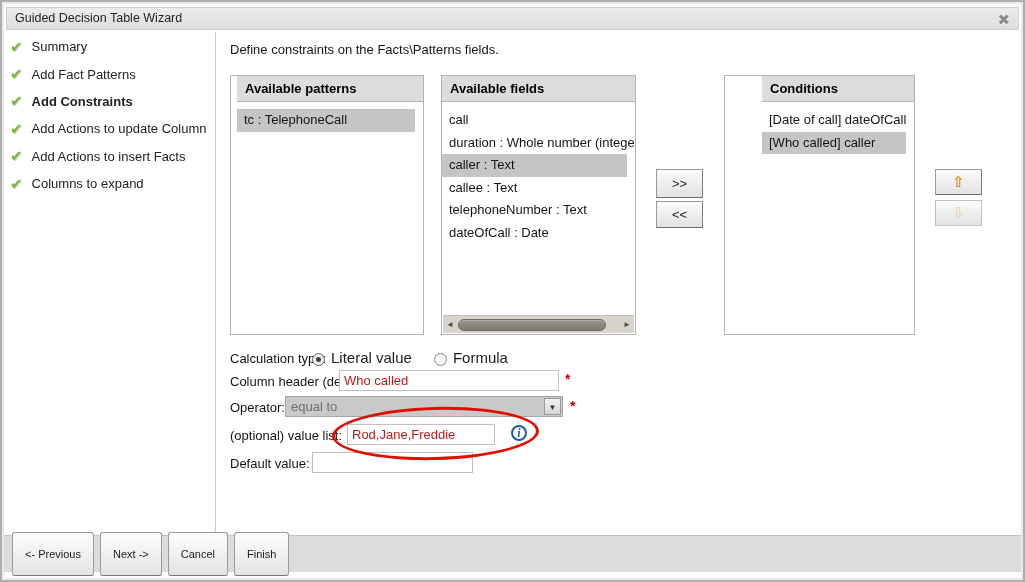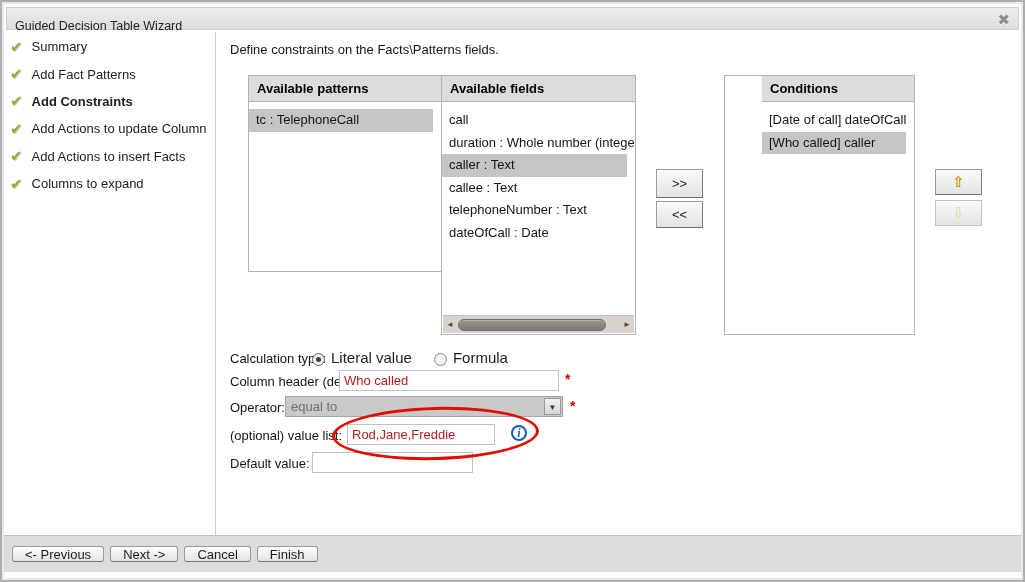--- a/index.html
+++ b/index.html
@@ -11,38 +11,38 @@
     border:2px solid #aeaeae; box-shadow: inset 0 0 0 2px #e9e9e9;
     overflow:hidden;
   }
 
   
   .titlebar {
     position:absolute; left:4px; top:5px; width:1013px; height:23px;
     background:linear-gradient(#ececec,#dddddd);
     border:1px solid #cfcfcf;
   }
-  .titlebar .title { position:absolute; left:8px; top:8px; line-height:21px; font-size:12.5px; color:#1f1f1f; }
+  .titlebar .title { position:absolute; left:8px; top:0; line-height:21px; font-size:12.5px; color:#1f1f1f; }
   .close-x {
     position:absolute; right:8px; top:1px; font-size:15px; font-weight:bold; color:#8e8e8e;
     cursor:pointer; text-shadow:0 1px 0 #fff; line-height:21px;
   }
 
   
   .sidebar { position:absolute; left:8px; top:31px; width:200px; }
   .step { display:flex; align-items:center; height:27.4px; font-size:13px; color:#222; }
   .step .check { font-size:15px; color:#7cb82f; margin-right:9px; text-shadow:1px 1px 0 #c9c9c9; }
   .step.bold .step-label { font-weight:bold; }
   .divider-v { position:absolute; left:213px; top:30px; width:1px; height:503px; background:#cccccc; }
 
   
   .instruction { position:absolute; left:228px; top:40px; font-size:13px; color:#141414; }
 
   .panel { position:absolute; top:73px; background:#fff; border:1px solid #b3b3b3; }
-  .panel-patterns { left:246px; width:194px; height:197px; }
+  .panel-patterns { left:228px; width:194px; height:260px;padding-left:6px; }
   .panel-fields   { left:439px; width:195px; height:260px; }
   .panel-conditions { left:722px; width:191px; height:260px;padding-left:37px; }
   .panel .hdr {
     height:26px; line-height:25px; background:#dcdcdc; border-bottom:1px solid #b3b3b3;
     font-weight:bold; font-size:13px; padding-left:8px; color:#000;
   }
   .list { padding-top:7px; overflow:hidden; }
   .item {
     height:22.5px; line-height:22.5px; font-size:13px; padding-left:7px; color:#141414;
     white-space:nowrap; overflow:hidden; cursor:default;
@@ -116,21 +116,21 @@
     pointer-events:none; z-index:5;
   }
 
   
   .footer {
     position:absolute; left:2px; right:2px; top:533px; height:37px;
     background:#dcdcdc; border-top:1px solid #c3c3c3;
     display:flex; align-items:center; padding-left:8px; gap:6px;
   }
   .fbtn {
-    height:16px; padding:0 12px; font-size:13px; color:#1c1c1c;
+    height:44px; padding:0 12px; font-size:11px; color:#1c1c1c;
     background:linear-gradient(#fdfdfd,#e3e3e3); border:1px solid #9a9a9a;
     border-bottom-color:#777; border-radius:3px; cursor:pointer;
     font-family:"Liberation Sans","DejaVu Sans",sans-serif;
   }
 </style>
 </head>
 <body>
 
 <div class="dialog">
 

